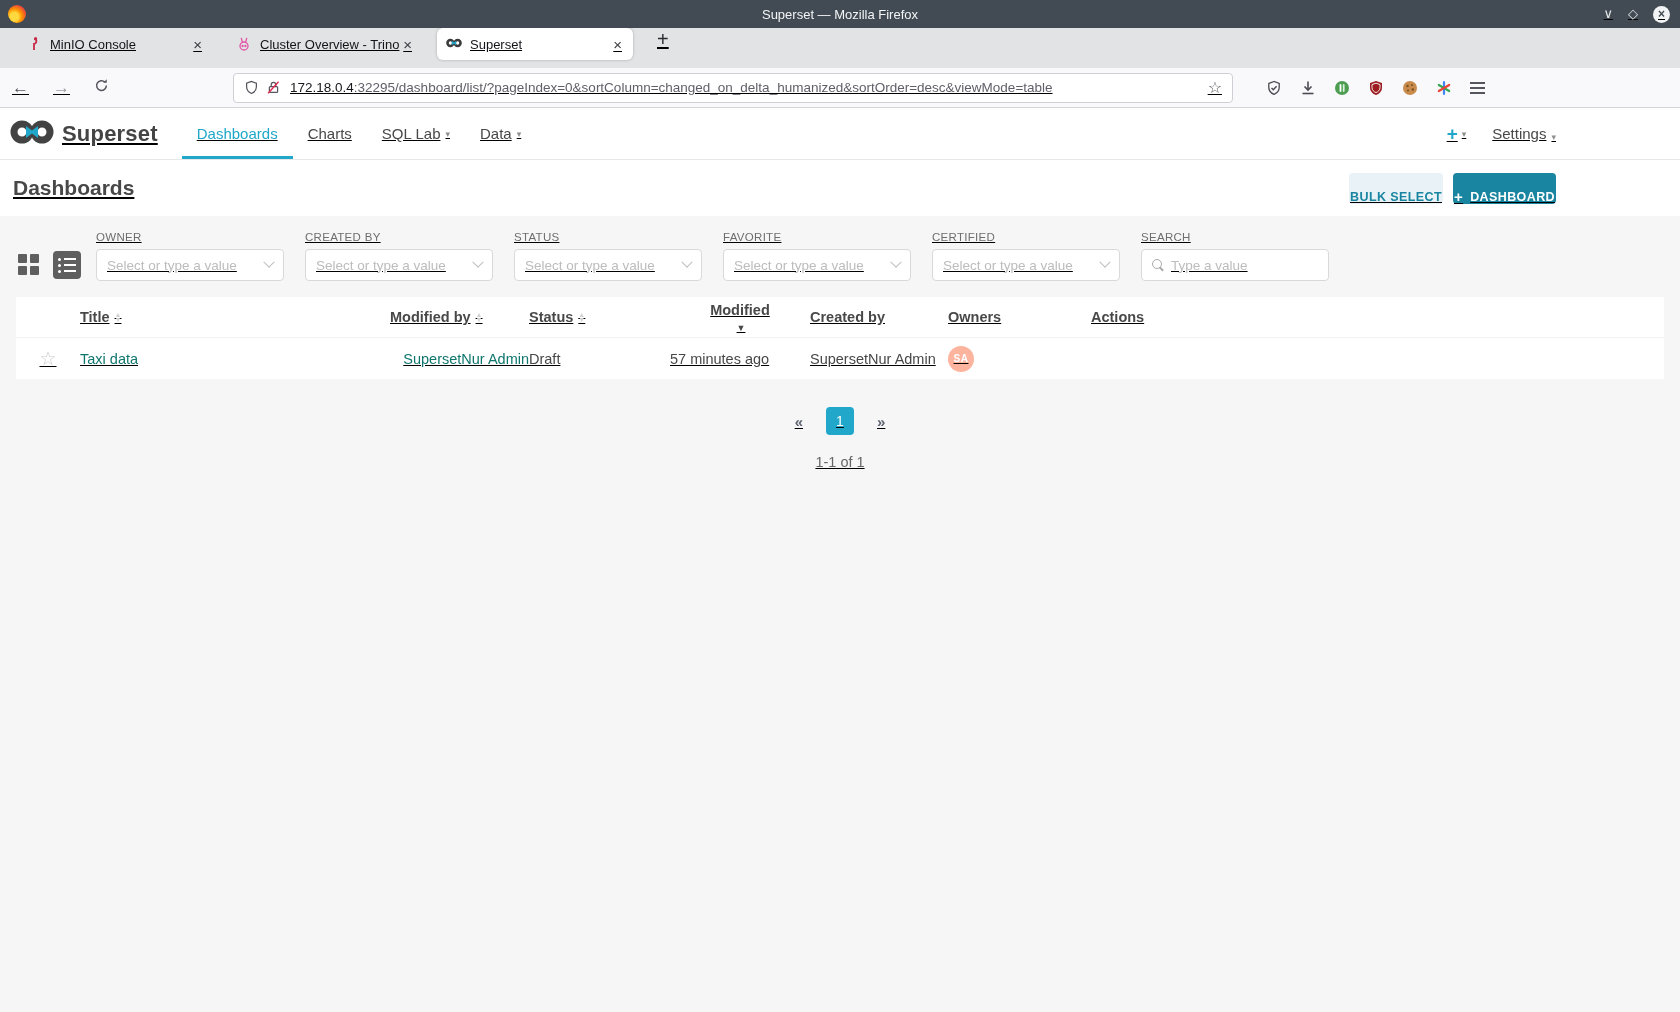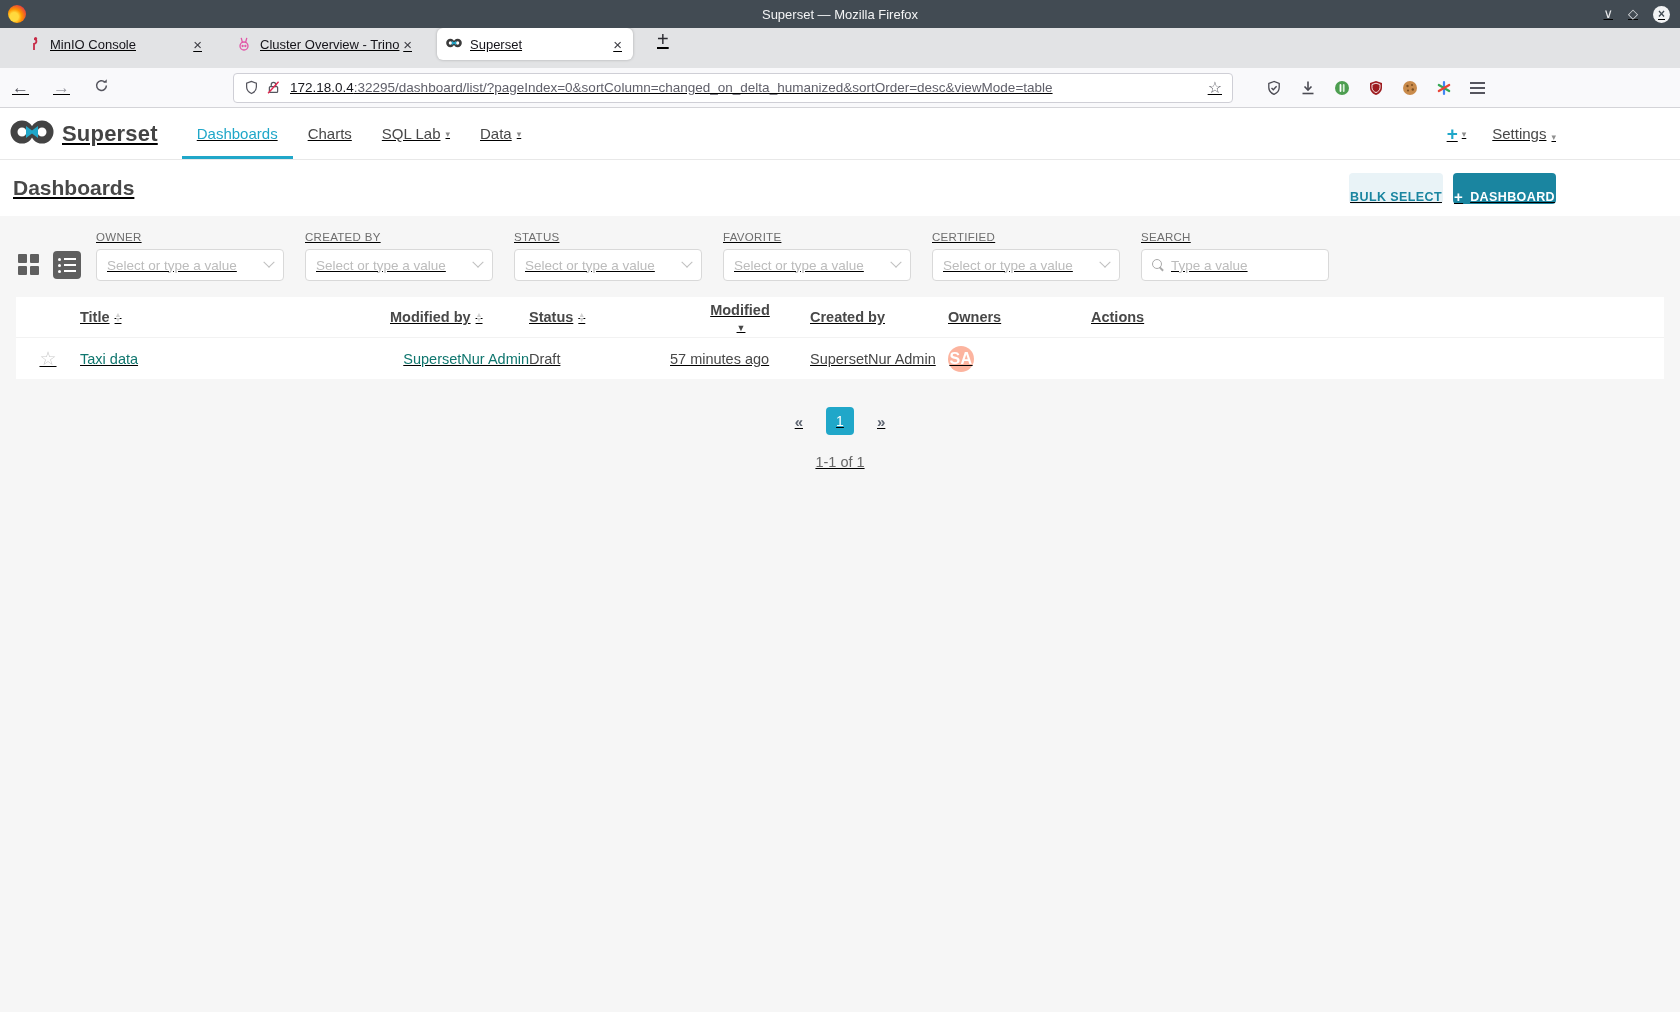--- a/index.html
+++ b/index.html
@@ -99,21 +99,21 @@
   .t-body { height:42px; font-size:14.5px; color:#484848; border-top:1px solid #f2f2f2; }
   .col-fav { width:64px; display:flex; justify-content:center; }
   .col-title { width:310px; } .col-modby { width:139px;text-align:right; } .col-status { width:141px; }
   .col-mod { width:140px;flex-direction:column; } .col-createdby { width:138px; } .col-owners { width:143px; } .col-actions { flex:1; }
   .th { display:flex; align-items:center; gap:5px; }
   .sorters { display:flex; flex-direction:column; line-height:5px; }
   .sorters span { font-size:7px; color:#d2d2d2; }
   .sort-desc { font-size:9px; color:#484848; margin-left:2px; }
   .row-star { color:#c9c9c9; font-size:19px; }
   .link { color:#0f766e; text-decoration:none; }
-  .avatar { width:26px; height:26px; border-radius:50%; background:#fcb49f; color:#ffffff; font-size:16px;
+  .avatar { width:26px; height:26px; border-radius:50%; background:#fcb49f; color:#ffffff; font-size:10px;
             font-weight:bold; display:flex; align-items:center; justify-content:center; letter-spacing:.5px; }
 
   
   .pager { display:flex; justify-content:center; align-items:center; gap:23px; margin-top:28px; }
   .pager-arrow { color:#5f6672; font-size:15px; font-weight:bold; }
   .pager-page { width:28px; height:28px; background:#20a7c9; border-radius:4px; color:#fff; font-size:14px;
                 display:flex; align-items:center; justify-content:center; }
   .pager-summary { text-align:center; color:#666666; font-size:14.5px; margin-top:19px; }
 </style>
 </head>

